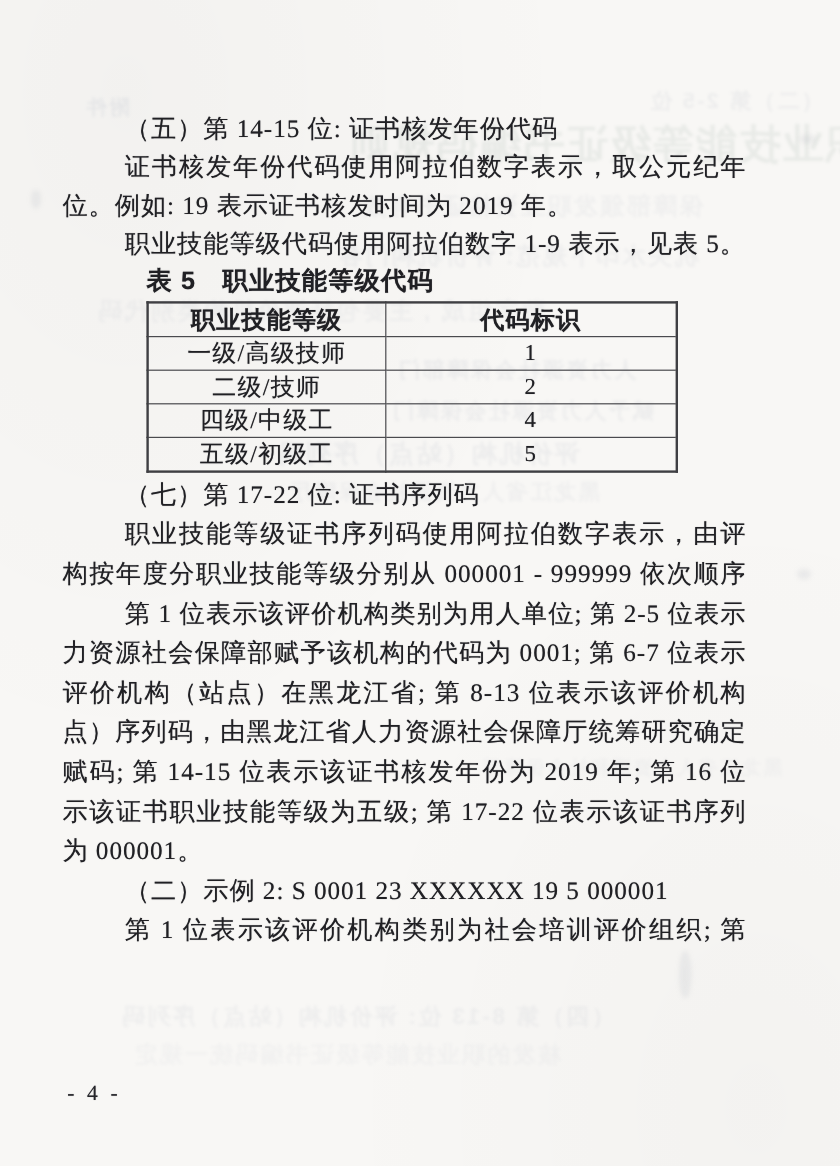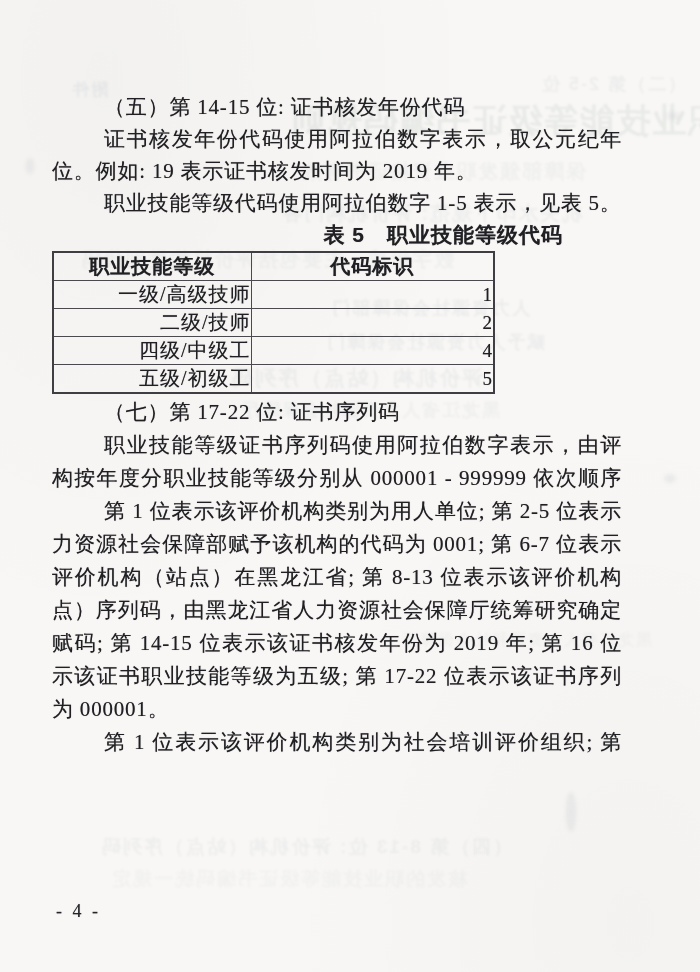--- a/index.html
+++ b/index.html
@@ -43,39 +43,39 @@
   .line.indent{padding-left:52px;}
   .line.full{
     white-space:normal;text-align:justify;text-align-last:justify;
   }
   .line.bold{
     font-family:"Liberation Sans","DejaVu Sans",sans-serif;
     font-weight:bold;letter-spacing:2px;
   }
   .table-caption{
     width:441px;margin-left:70px;height:32px;line-height:32px;
-    text-align:right;font-size:21px;font-weight:bold;
+    text-align:left;font-size:21px;font-weight:bold;
     font-family:"Liberation Sans","DejaVu Sans",sans-serif;
     letter-spacing:1px;
   }
   table.code-table{
     border-collapse:collapse;table-layout:fixed;
-    width:441px;
+    width:441px;margin-left:70px;
     border:2px solid #3f3f43;
   }
   .code-table th,.code-table td{
     border:1px solid #4a4a4e;text-align:center;vertical-align:middle;
     padding:0;box-sizing:border-box;background:transparent;
   }
   .code-table th{
     height:25px;font-size:20px;font-weight:bold;
     font-family:"Liberation Sans","DejaVu Sans",sans-serif;
     letter-spacing:1px;
   }
-  .code-table td{height:24px;font-size:20px;letter-spacing:1px;text-align:right;}
+  .code-table td{height:24px;font-size:20px;letter-spacing:1px;}
   .col-level{width:198px;}
   .col-code{width:243px;}
   .code-table td.code-cell{font-size:19px;}
   .sec-bottom{margin-top:2px;}
   .footer{
     position:absolute;left:56px;top:901px;z-index:1;
     font-size:18px;letter-spacing:3px;color:#26262a;
     text-shadow:0 0 0.7px rgba(35,35,40,0.5);
   }
 </style>
@@ -103,21 +103,21 @@
       <div class="ghost" style="left: 100px; top: 834px; font-size: 19px; opacity: 0.09; color: rgb(138, 147, 166); font-weight: bold;">（四）第 8-13 位: 评价机构（站点）序列码</div>
       <div class="ghost" style="left: 110px; top: 866px; font-size: 19px; opacity: 0.06; color: rgb(138, 147, 166); font-weight: bold;">核发的职业技能等级证书编码统一规定</div>
     </div>
 
   <div class="content">
 
     <div id="top-lines" class="sec-top">
         <div class="line indent">（五）第 14-15 位: 证书核发年份代码</div>
         <div class="line indent full">证书核发年份代码使用阿拉伯数字表示，取公元纪年后两</div>
         <div class="line">位。例如: 19 表示证书核发时间为 2019 年。</div>
-        <div class="line indent">职业技能等级代码使用阿拉伯数字 1-5 表示，见表 5。</div>
+        <div class="line indent">职业技能等级代码使用阿拉伯数字 1-9 表示，见表 5。</div>
       </div>
 
     <div class="table-caption">表 5　职业技能等级代码</div>
 
     <table class="code-table">
       <colgroup>
           <col class="col-level">
           <col class="col-code">
         </colgroup>
       <thead>
@@ -150,20 +150,21 @@
         <div class="line indent">（七）第 17-22 位: 证书序列码</div>
         <div class="line indent full">职业技能等级证书序列码使用阿拉伯数字表示，由评价机</div>
         <div class="line full">构按年度分职业技能等级分别从 000001 - 999999 依次顺序取值。</div>
         <div class="line indent full">第 1 位表示该评价机构类别为用人单位; 第 2-5 位表示人</div>
         <div class="line full">力资源社会保障部赋予该机构的代码为 0001; 第 6-7 位表示该</div>
         <div class="line full">评价机构（站点）在黑龙江省; 第 8-13 位表示该评价机构（站</div>
         <div class="line full">点）序列码，由黑龙江省人力资源社会保障厅统筹研究确定并</div>
         <div class="line full">赋码; 第 14-15 位表示该证书核发年份为 2019 年; 第 16 位表</div>
         <div class="line full">示该证书职业技能等级为五级; 第 17-22 位表示该证书序列码</div>
         <div class="line">为 000001。</div>
+        <div class="line indent">（二）示例 2: S 0001 23 XXXXXX 19 5 000001</div>
         <div class="line indent full">第 1 位表示该评价机构类别为社会培训评价组织; 第 2-5</div>
       </div>
 
   </div>
 
   <div class="footer">- 4 -</div>
 
 </div>
 
 </body></html>

